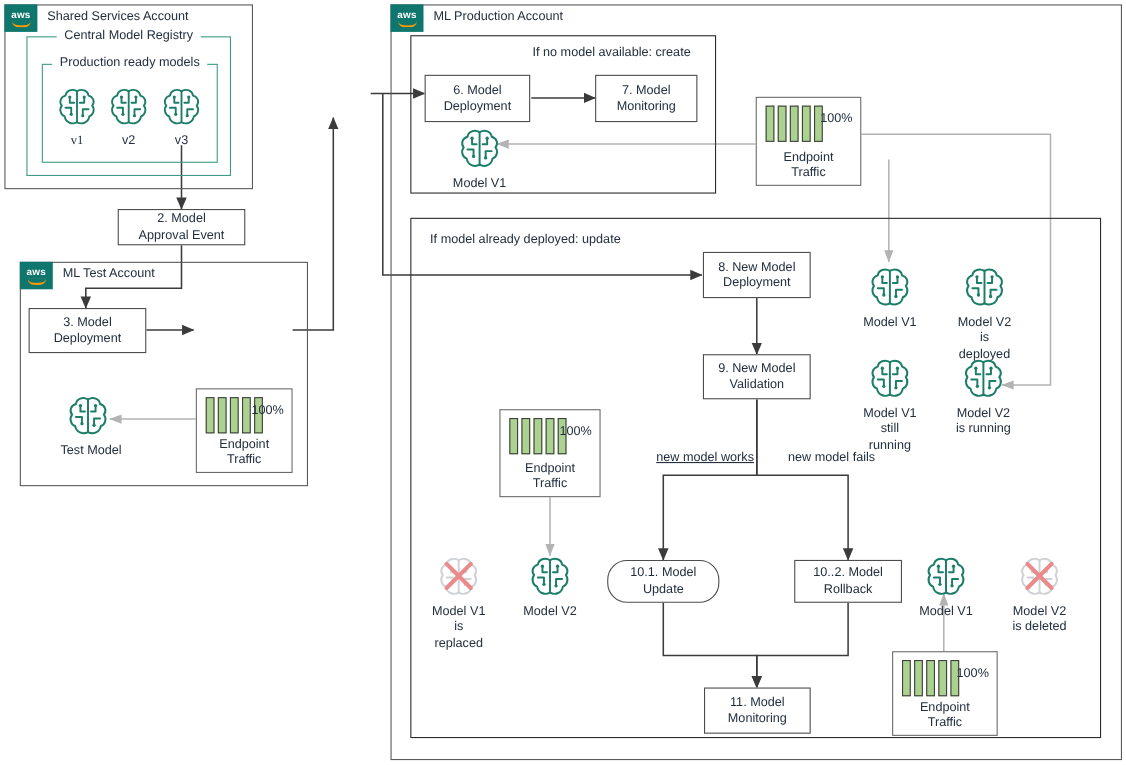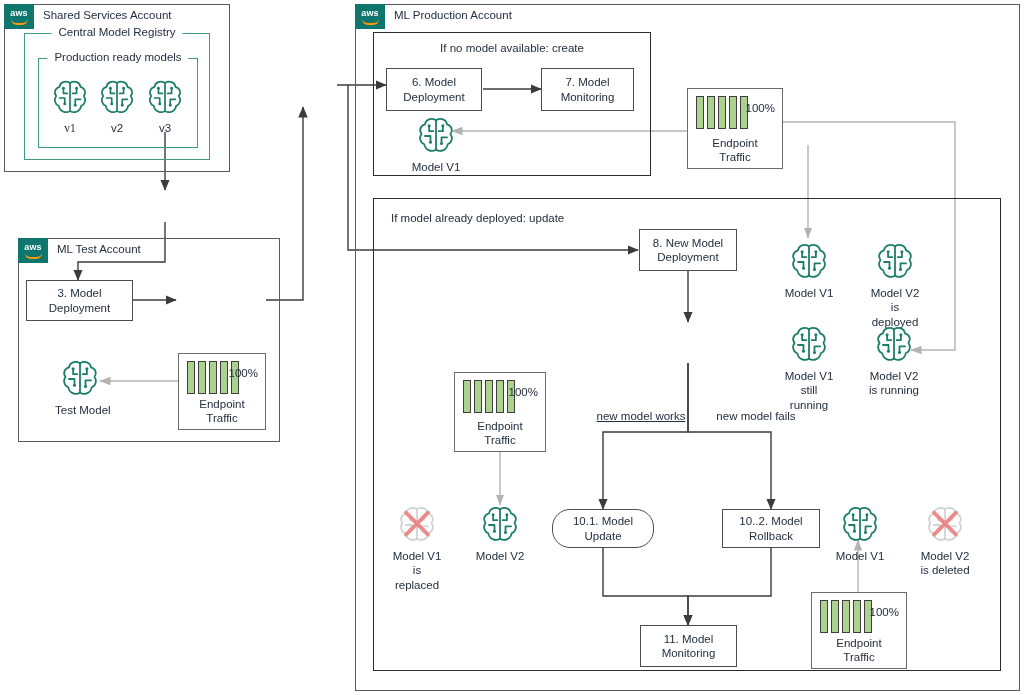--- a/index.html
+++ b/index.html
@@ -169,20 +169,24 @@
       <g fill="#1c7d68">
           <circle cx="22" cy="17" r="2.2"></circle>
           <circle cx="24" cy="41" r="2.2"></circle>
         <circle cx="42" cy="17" r="2.2"></circle>
           <circle cx="40" cy="43" r="2.2"></circle>
         </g>
     </svg>
     <div class="mlabel">v3</div>
   </div>
 
+  <div class="pbox" style="left:107px;top:190px;width:116px;height:33px;white-space:pre-line;">
+    <span>2. Model
+Approval Event</span>
+  </div>
 
   <div class="account" style="left:18px;top:238px;width:262px;height:204px;">
     <div class="aws-badge">
       <span class="aws-word">aws</span>
       <span class="aws-swoosh"></span>
     </div>
     <div class="account-title">ML Test Account</div>
   </div>
 
   <div class="pbox" style="left:26px;top:280px;width:107px;height:41px;white-space:pre-line;">
@@ -227,21 +231,21 @@
 
   <div class="account" style="left:355px;top:4px;width:665px;height:687px;">
     <div class="aws-badge">
       <span class="aws-word">aws</span>
       <span class="aws-swoosh"></span>
     </div>
     <div class="account-title">ML Production Account</div>
   </div>
 
   <div style="position:absolute;left:373px;top:32px;width:278px;height:144px;border:1.4px solid #2b2b2b;box-sizing:border-box;"></div>
-  <div class="caption" style="left:373px;top:41px;width:278px;">If no model available: create</div>
+  <div class="caption" style="left:373px;top:41px;width:278px;padding-left:44px;">If no model available: create</div>
 
   <div class="pbox" style="left:386px;top:68px;width:96px;height:43px;white-space:pre-line;">
     <span>6. Model
 Deployment</span>
   </div>
   <div class="pbox" style="left:541px;top:68px;width:93px;height:43px;white-space:pre-line;">
     <span>7. Model
 Monitoring</span>
   </div>
 
@@ -279,20 +283,24 @@
 Traffic</div>
   </div>
 
   <div style="position:absolute;left:373px;top:198px;width:628px;height:473px;border:1.4px solid #2b2b2b;box-sizing:border-box;"></div>
   <div class="caption left" style="left:391px;top:211px;">If model already deployed: update</div>
 
   <div class="pbox" style="left:639px;top:229px;width:98px;height:42px;white-space:pre-line;">
     <span>8. New Model
 Deployment</span>
   </div>
+  <div class="pbox" style="left:639px;top:322px;width:98px;height:41px;white-space:pre-line;">
+    <span>9. New Model
+Validation</span>
+  </div>
 
   <div class="model" style="left:784px;top:240px;width:50px;">
     <svg width="44" height="44" viewBox="0 0 64 64">
       <g fill="none" stroke="#1c7d68" stroke-width="2.6" stroke-linejoin="round" stroke-linecap="round">
         <path d="M32 9 C25 5, 17 8, 16 15 C9 17, 7 24, 11 29 C7 34, 9 42, 15 44 C16 52, 25 56, 32 52"></path>
         <path d="M32 9 C39 5, 47 8, 48 15 C55 17, 57 24, 53 29 C57 34, 55 42, 49 44 C48 52, 39 56, 32 52"></path>
         <path d="M32 9 L32 52"></path>
         <path d="M22 18 L22 25 L28 25"></path>
           <path d="M16 32 L24 32 L24 40"></path>
         <path d="M42 18 L42 25 L36 25"></path>

